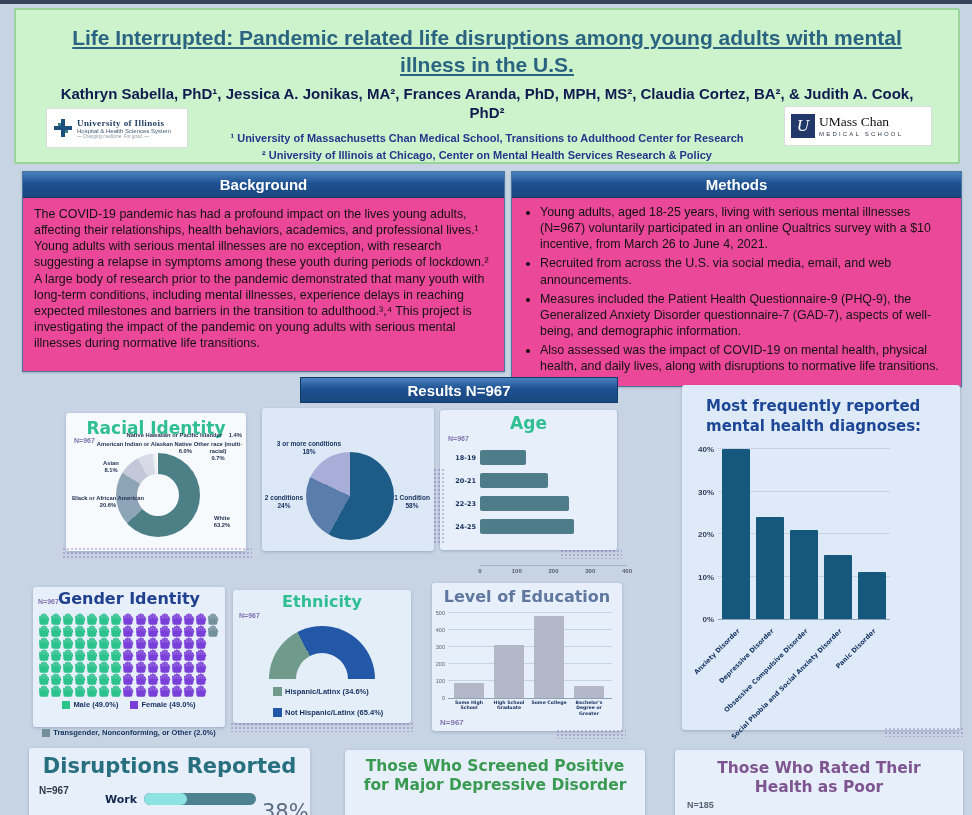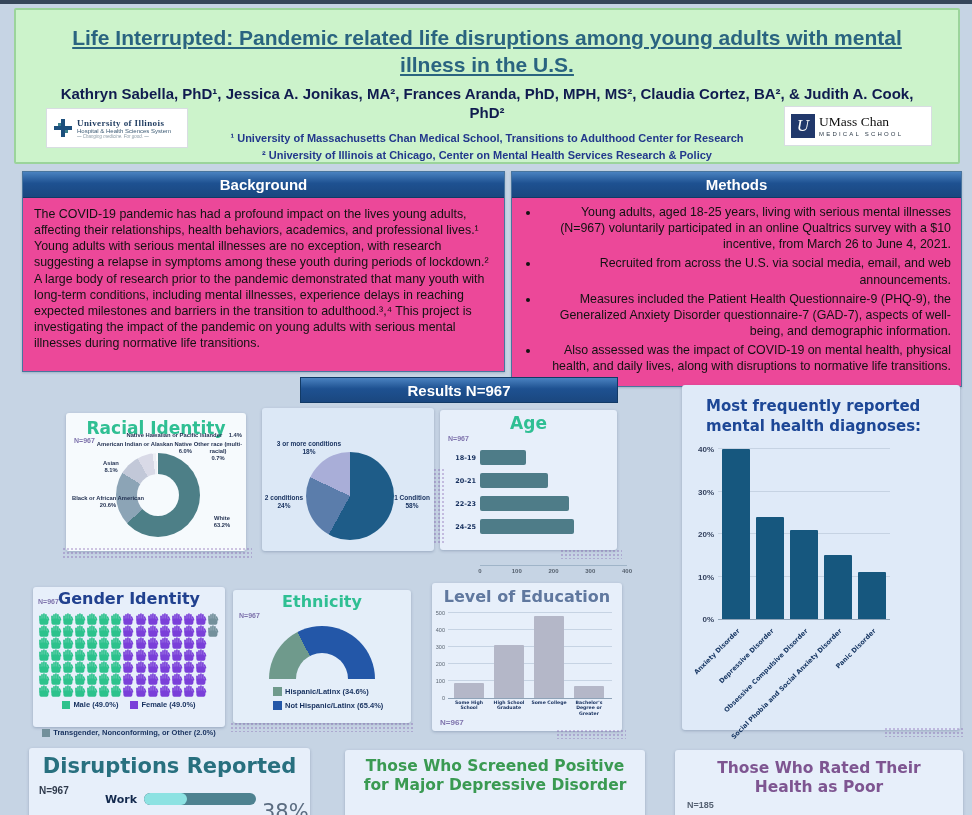--- a/index.html
+++ b/index.html
@@ -25,21 +25,21 @@
   .logo-right .l1{font-family:"Liberation Serif",serif;font-size:13.5px;color:#101010;line-height:1;}
   .logo-right .l2{font-size:6px;letter-spacing:2.2px;color:#2c3a48;margin-top:2px;}
 
   
   .panel{position:absolute;background:#ec4899;border:1px solid #49759e;box-shadow:0 1px 2px rgba(50,70,100,.25);}
   .bar-heading{height:25px;background:linear-gradient(#4a82c0,#1e5191 45%,#1a477f);color:#fff;font-weight:bold;
                font-size:15px;display:flex;align-items:center;justify-content:center;border-bottom:1px solid #123a66;}
   .panel-bg{left:22px;top:171px;width:481px;height:199px;}
   .panel-me{left:511px;top:171px;width:449px;height:214px;}
   .body-text{padding:8px 11px;font-size:12.4px;line-height:1.3;color:#121212;text-align:left;}
-  .bullets{margin:6px 0 0;padding:0 10px 0 28px;font-size:12.4px;line-height:1.3;color:#121212;text-align:right;}
+  .bullets{margin:6px 0 0;padding:0 10px 0 28px;font-size:12.4px;line-height:1.3;color:#121212;text-align:left;}
   .bullets li{margin-bottom:3px;}
   .results-bar{position:absolute;left:300px;top:377px;width:316px;height:24px;border:1px solid #123a66;
                background:linear-gradient(#4a82c0,#1e5191 45%,#1a477f);color:#fff;font-weight:bold;font-size:15px;
                display:flex;align-items:center;justify-content:center;z-index:5;}
 
   
   .card{position:absolute;background:#e7effa;border-radius:3px;box-shadow:0 1px 3px rgba(50,70,110,.3);}
   .ctitle{font-family:"DejaVu Sans",sans-serif;font-weight:bold;text-align:center;}
   .nlabel{position:absolute;font-size:7px;font-weight:bold;color:#7f74ad;}
 
@@ -102,21 +102,21 @@
   .gender-legend{position:absolute;left:0;right:0;top:113px;}
   .leg-item{display:flex;align-items:center;gap:3px;font-size:7.5px;font-weight:bold;color:#16305e;}
   .swatch{width:8px;height:8px;flex:0 0 auto;}
 
   
   .card-eth{left:233px;top:590px;width:178px;height:133px;background:#e4eef9;}
   .card-eth .ctitle{margin-top:2px;font-size:16px;color:#2fbf93;}
   .gauge-wrap{position:absolute;left:36px;top:36px;width:106px;height:53px;overflow:hidden;}
   .gauge{position:absolute;left:0;top:0;width:106px;height:106px;border-radius:50%;}
   .gauge-hole{position:absolute;left:27px;top:27px;width:52px;height:52px;border-radius:50%;background:#e4eef9;}
-  .eth-legend{position:absolute;left:40px;top:97px;display:flex;flex-direction:column;gap:5px;text-align:center;}
+  .eth-legend{position:absolute;left:40px;top:97px;display:flex;flex-direction:column;gap:12px;text-align:center;}
   .eth-legend .swatch{width:9px;height:9px;}
 
   
   .card-edu{left:432px;top:583px;width:190px;height:148px;}
   .card-edu .ctitle{margin-top:4px;font-size:16px;color:#60789f;}
   .edu-plot{position:absolute;left:16px;top:30px;width:164px;height:85px;border-bottom:1px solid #8fa3b8;}
   .edu-ytick{font-size:5.5px;color:#5a6572;left:-16px;width:13px;}
   .edu-labels{position:absolute;left:16px;top:117px;width:164px;height:16px;}
   .edu-xlabel{position:absolute;top:0;font-size:4.6px;font-weight:bold;color:#17305e;text-align:center;line-height:1.15;
               font-family:"DejaVu Sans",sans-serif;}

